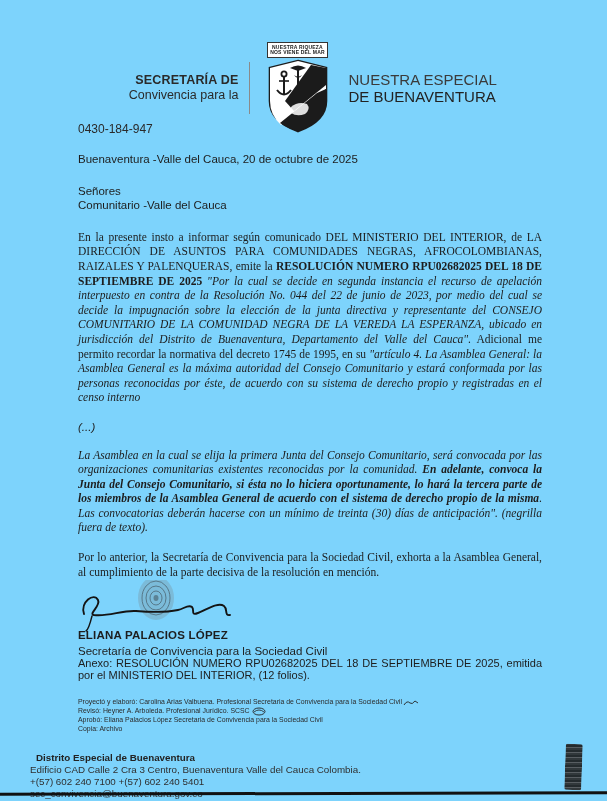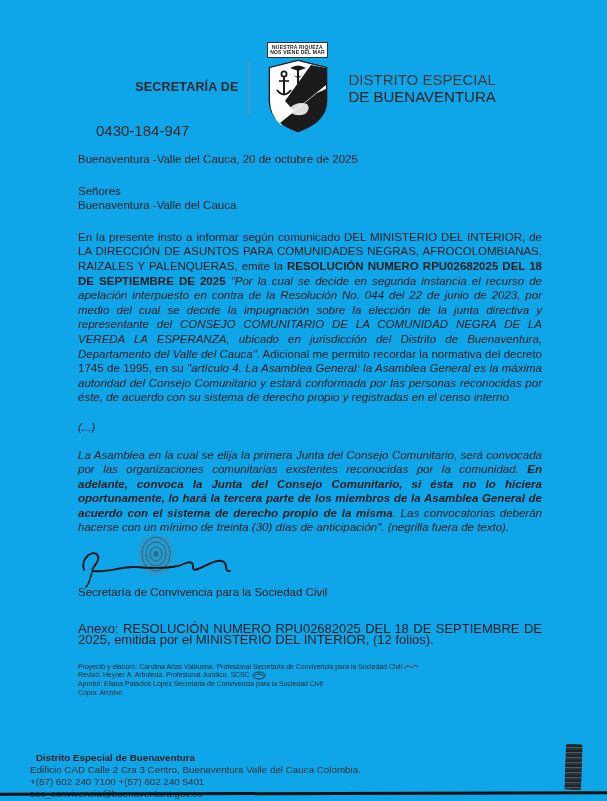--- a/index.html
+++ b/index.html
@@ -1,45 +1,45 @@
 <!DOCTYPE html>
 <html><head>
 <meta charset="utf-8">
 <style>
   html,body { margin:0; padding:0; background:#ffffff; }
   .page {
     position:relative; width:607px; height:801px; margin:0 auto;
-    background:#0ea5e9; overflow:hidden;
+    background:#7dd3fc; overflow:hidden;
     font-family:"Liberation Sans", sans-serif; color:#1d1d1d;
   }
   
   .header { position:absolute; top:42px; left:0; width:100%; display:flex; justify-content:center; align-items:center; }
   .org-block { text-align:right; font-size:12.5px; line-height:15px; color:#2a2a2a; width:150px; }
   .org-block .l1 { font-weight:bold; letter-spacing:0.2px; }
   .hdr-divider { width:1px; height:52px; background:#8a8a8a; margin:0 9px 0 10px; }
   .crest { width:78px; display:flex; flex-direction:column; align-items:center; }
   .motto-box { border:1px solid #333; background:#fff; font-size:5px; line-height:5.5px; text-align:center; padding:1.5px 2px; font-weight:bold; color:#222; letter-spacing:0.2px; margin-bottom:1px; }
   .district-block { font-size:15px; line-height:17px; color:#3a3a3a; margin-left:12px; width:170px; }
   .district-block .l2 { font-weight:normal; color:#222; }
   
-  .ref-code { position:absolute; top:122px; left:96px; font-size:15px; color:#2a2a2a; }
+  .ref-code { position:absolute; top:122px; left:78px; font-size:12px; color:#2a2a2a; }
   .letter { position:absolute; top:146px; left:78px; width:464px; font-size:11.5px; line-height:14.6px; text-align:justify; }
   .date { margin:6px 0 17px 0; text-align:left; }
   .recipient { margin-bottom:17px; text-align:left; }
   .recipient .name { font-weight:bold; }
-  .para { margin-bottom:15px; }
+  .para { margin-bottom:15px;font-family:Liberation Serif, serif; }
   .b { font-weight:bold; }
   .it { font-style:italic; }
   .ellipsis { font-style:italic; margin-bottom:13px; text-align:left; }
   .closing { text-align:left; margin-top:14px; }
   .sig-wrap { position:relative; height:48px; margin-top:-14px; }
   .sig-svg { position:absolute; left:0px; top:0px; }
   .sig-name { font-weight:bold; text-align:left; letter-spacing:0.2px; }
   .sig-title { text-align:left; margin-top:1px; }
-  .annex { margin-top:23px; font-size:13px; line-height:11.5px; }
+  .annex { font-size:11px; line-height:11.5px; }
   .trace { margin-top:17px; font-size:6.9px; line-height:8.6px; color:#2a2a2a; text-align:left; }
   .trace .row { white-space:nowrap; }
   .initials { display:inline-block; vertical-align:middle; margin-left:1px; }
   
   .page-footer { position:absolute; left:30px; top:752px; font-size:9.8px; line-height:12px; color:#2f2f2f; text-align:left; }
   .page-footer .org { font-weight:bold; color:#222;padding-left:6px; }
   .bottom-rule { position:absolute; left:0; top:792px; width:100%; height:3px; background:#111; transform:rotate(-0.15deg); }
   .ink-smudge {
     position:absolute; left:565px; top:744px; width:17px; height:46px;
     background:repeating-linear-gradient(0deg,#2b2b2b 0 2px,#555 2px 3px,#1d1d1d 3px 5px),
@@ -48,20 +48,21 @@
   }
 </style>
 </head>
 <body>
 
 <div class="page">
 
   <div class="header">
     <div class="org-block">
       <div class="l1">SECRETARÍA DE</div>
+      <div>Convivencia para la</div>
     </div>
     <div class="hdr-divider"></div>
     <div class="crest">
       <div class="motto-box">
         <div>NUESTRA RIQUEZA</div>
         <div>NOS VIENE DEL MAR</div>
       </div>
       <svg width="62" height="74" viewBox="0 0 62 74">
         <path d="M31 2 L59 9 V42 Q59 62 31 72 Q3 62 3 42 V9 Z" fill="#ffffff" stroke="#1b1b1b" stroke-width="2.6"></path>
         <path d="M31 2 L59 9 V30 L14 66 Q3 56 3 42 V9 Z" fill="#ffffff"></path>
@@ -75,57 +76,59 @@
           <line x1="12" y1="22" x2="22" y2="22" stroke-width="1.6"></line>
         </g>
         <g fill="#1b1b1b">
           <rect x="30" y="8" width="2" height="20"></rect>
           <path d="M23 9 Q31 4 39 9 L31 12 Z"></path>
           <path d="M27 16 q4 3 8 0 q-4 6 -8 0 Z"></path>
         </g>
       </svg>
     </div>
     <div class="district-block">
-      <div class="l1">DISTRITO ESPECIAL</div>
+      <div class="l1">NUESTRA ESPECIAL</div>
       <div class="l2">DE BUENAVENTURA</div>
     </div>
   </div>
 
   <div class="ref-code">0430-184-947</div>
 
   <div class="letter">
     <div class="date">Buenaventura -Valle del Cauca, 20 de octubre de 2025</div>
 
     <div class="recipient">
       <div>Señores</div>
-      <div>Buenaventura -Valle del Cauca</div>
+      <div>Comunitario -Valle del Cauca</div>
     </div>
 
     <div class="para"><span>En la presente insto a informar según comunicado DEL MINISTERIO DEL INTERIOR, de LA DIRECCIÓN DE ASUNTOS PARA COMUNIDADES NEGRAS, AFROCOLOMBIANAS, RAIZALES Y PALENQUERAS, emite la </span><span class="b">RESOLUCIÓN NUMERO RPU02682025 DEL 18 DE SEPTIEMBRE DE 2025 </span><span class="it">"Por la cual se decide en segunda instancia el recurso de apelación interpuesto en contra de la Resolución No. 044 del 22 de junio de 2023, por medio del cual se decide la impugnación sobre la elección de la junta directiva y representante del CONSEJO COMUNITARIO DE LA COMUNIDAD NEGRA DE LA VEREDA LA ESPERANZA, ubicado en jurisdicción del Distrito de Buenaventura, Departamento del Valle del Cauca".</span><span> Adicional me permito recordar la normativa del decreto 1745 de 1995, en su </span><span class="it">"artículo 4. La Asamblea General: la Asamblea General es la máxima autoridad del Consejo Comunitario y estará conformada por las personas reconocidas por éste, de acuerdo con su sistema de derecho propio y registradas en el censo interno</span></div>
 
     <div class="ellipsis">(...)</div>
 
     <div class="para it"><span>La Asamblea en la cual se elija la primera Junta del Consejo Comunitario, será convocada por las organizaciones comunitarias existentes reconocidas por la comunidad. </span><span class="b">En adelante, convoca la Junta del Consejo Comunitario, si ésta no lo hiciera oportunamente, lo hará la tercera parte de los miembros de la Asamblea General de acuerdo con el sistema de derecho propio de la misma</span><span>. Las convocatorias deberán hacerse con un mínimo de treinta (30) días de anticipación". (negrilla fuera de texto).</span></div>
 
+    <div class="para">Por lo anterior, la Secretaría de Convivencia para la Sociedad Civil, exhorta a la Asamblea General, al cumplimiento de la parte decisiva de la resolución en mención.</div>
 
 
     <div class="sig-wrap">
       <svg class="sig-svg" width="190" height="52" viewBox="0 0 190 52">
         <g opacity="0.75">
           <ellipse cx="78" cy="18" rx="18" ry="22" fill="#777" opacity="0.35"></ellipse>
           <ellipse cx="78" cy="18" rx="14" ry="17" fill="none" stroke="#333" stroke-width="1" opacity="0.7"></ellipse>
           <ellipse cx="78" cy="18" rx="10" ry="12" fill="none" stroke="#333" stroke-width="1" opacity="0.7"></ellipse>
           <ellipse cx="78" cy="18" rx="6" ry="7" fill="none" stroke="#333" stroke-width="1" opacity="0.7"></ellipse>
           <ellipse cx="78" cy="18" rx="2.5" ry="3" fill="#333" opacity="0.6"></ellipse>
         </g>
         <path d="M6 34 C2 22 16 12 20 20 C23 26 10 34 16 35 C30 37 44 30 58 31 C70 32 86 33 100 30 C106 29 110 24 114 27 C117 30 112 36 120 33 C130 29 140 22 146 26 C150 29 146 36 152 35" fill="none" stroke="#141414" stroke-width="1.9" stroke-linecap="round"></path>
         <path d="M14 36 C12 44 10 50 8 51" fill="none" stroke="#141414" stroke-width="1.4" stroke-linecap="round"></path>
       </svg>
     </div>
 
+    <div class="sig-name">ELIANA PALACIOS LÓPEZ</div>
     <div class="sig-title">Secretaría de Convivencia para la Sociedad Civil</div>
 
     <div class="annex">Anexo: RESOLUCIÓN NUMERO RPU02682025 DEL 18 DE SEPTIEMBRE DE 2025, emitida por el MINISTERIO DEL INTERIOR, (12 folios).</div>
 
     <div class="trace">
       <div class="row"><span>Proyectó y elaboró: Carolina Arias Valbuena. Profesional Secretaria de Convivencia para la Sociedad Civil</span><svg class="initials" width="16" height="8" viewBox="0 0 16 8">
             <path d="M1 6 Q4 1 7 4 Q9 6 12 2 L15 4" fill="none" stroke="#222" stroke-width="0.9"></path>
           </svg></div>
       <div class="row"><span>Revisó: Heyner A. Arboleda. Profesional Jurídico. SCSC</span><svg class="initials" width="16" height="9" viewBox="0 0 16 9">
             <ellipse cx="8" cy="4.5" rx="6" ry="3.5" fill="none" stroke="#222" stroke-width="0.9"></ellipse>

